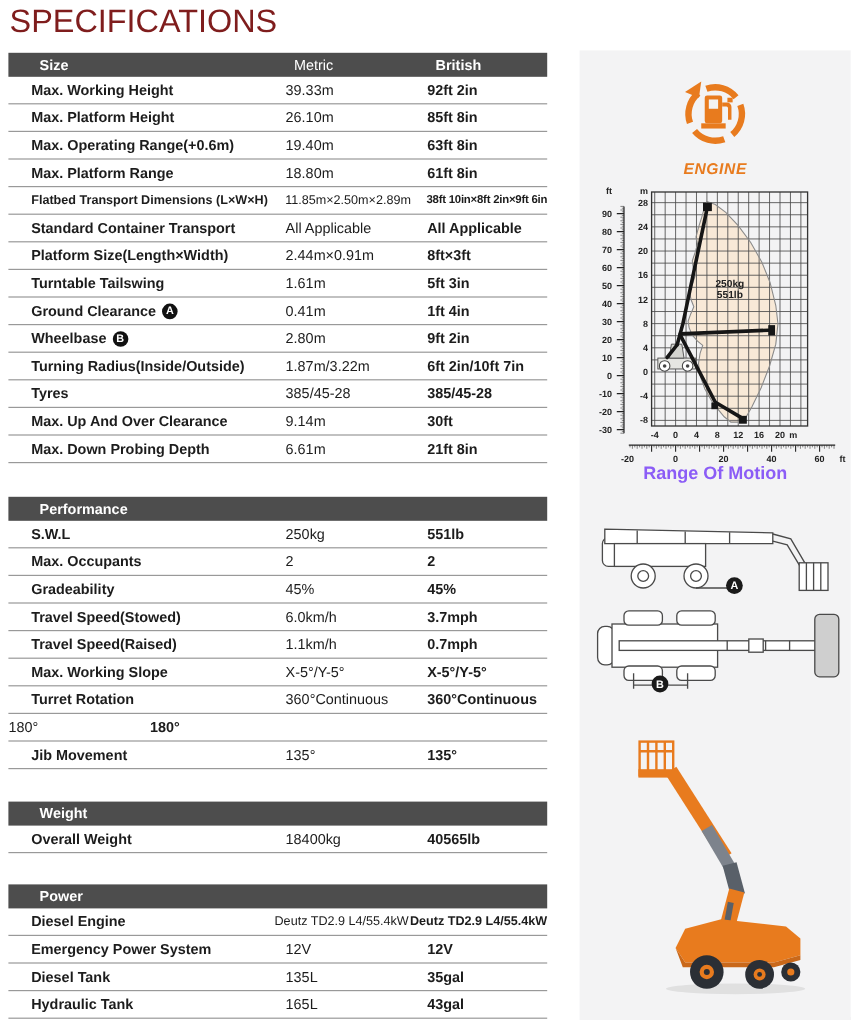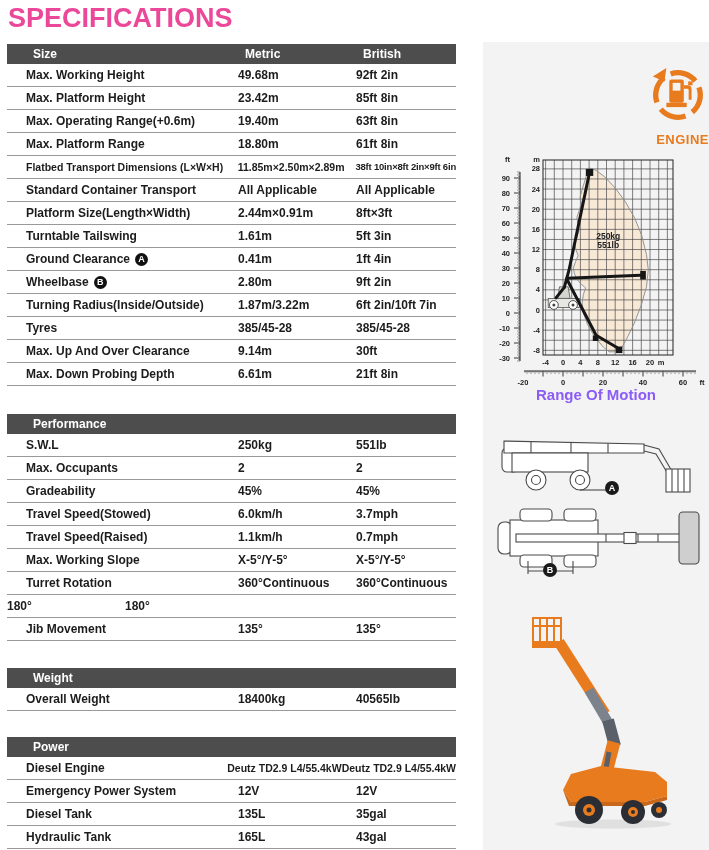--- a/index.html
+++ b/index.html
@@ -4,47 +4,47 @@
 <style>
   html,body{margin:0;padding:0;}
   body{
     width:709px;height:850px;position:relative;overflow:hidden;
     background:#ffffff;
     font-family:"Liberation Sans",sans-serif;
     color:#1c1c1c;
   }
   #page-title{
     position:absolute;top:3px;left:8px;
-    font-size:27px;font-weight:700;letter-spacing:0px;color:#ec4899;
+    font-size:27px;font-weight:400;letter-spacing:0px;color:#7f1d1d;
   }
   .spec-table{position:absolute;left:7px;width:449px;}
   .thead{
     display:flex;height:20px;line-height:20px;
     background:var(--header-gray,#4d4d4d);color:#fff;
     font-size:12px;font-weight:700;
   }
   .trow{
     display:flex;height:22px;line-height:22px;
     border-bottom:1px solid #999;
     font-size:12px;
   }
   .c1{width:212px;padding-left:3px;font-weight:700;white-space:nowrap;margin-left:16px;}
-  .c2{width:118px;font-weight:700;white-space:nowrap;}
+  .c2{width:118px;font-weight:400;white-space:nowrap;}
   .c3{flex:1;font-weight:600;white-space:nowrap;}
   .thead .c1{padding-left:10px;}
   .badge{
     display:inline-block;width:13px;height:13px;border-radius:50%;
     background:#111;color:#fff;font-size:9px;font-weight:700;
     line-height:13px;text-align:center;vertical-align:1px;margin-left:5px;
   }
   #side-panel{
     position:absolute;left:483px;top:42px;width:226px;height:808px;
     background:var(--panel-bg,#f3f3f4);
   }
-  #engine-block{position:absolute;top:22px;left:0;width:226px;text-align:right;}
+  #engine-block{position:absolute;top:22px;left:0;width:226px;text-align:center;font-style:italic;}
   #engine-label{
     margin-top:2px;font-size:13px;font-weight:700;letter-spacing:0.5px;
     color:var(--accent,#e87b1e);
   }
   #rom-svg{position:absolute;left:5px;top:111px;}
   #rom-title{
     position:absolute;top:344px;left:0;width:226px;text-align:center;
     font-size:15px;font-weight:600;color:#8b5cf6;
   }
   .diagram{position:absolute;left:13px;}
@@ -60,26 +60,26 @@
 
 <div id="tables-root">
     <div class="spec-table" style="top: 44px;">
       <div class="thead">
         <span class="c1">Size</span>
         <span class="c2">Metric</span>
         <span class="c3">British</span>
       </div>
       <div class="trow">
         <span class="c1">Max. Working Height</span>
-        <span class="c2">49.68m</span>
+        <span class="c2">39.33m</span>
         <span class="c3">92ft 2in</span>
       </div>
       <div class="trow">
         <span class="c1">Max. Platform Height</span>
-        <span class="c2">23.42m</span>
+        <span class="c2">26.10m</span>
         <span class="c3">85ft 8in</span>
       </div>
       <div class="trow">
         <span class="c1">Max. Operating Range(+0.6m)</span>
         <span class="c2">19.40m</span>
         <span class="c3">63ft 8in</span>
       </div>
       <div class="trow">
         <span class="c1">Max. Platform Range</span>
         <span class="c2">18.80m</span>

